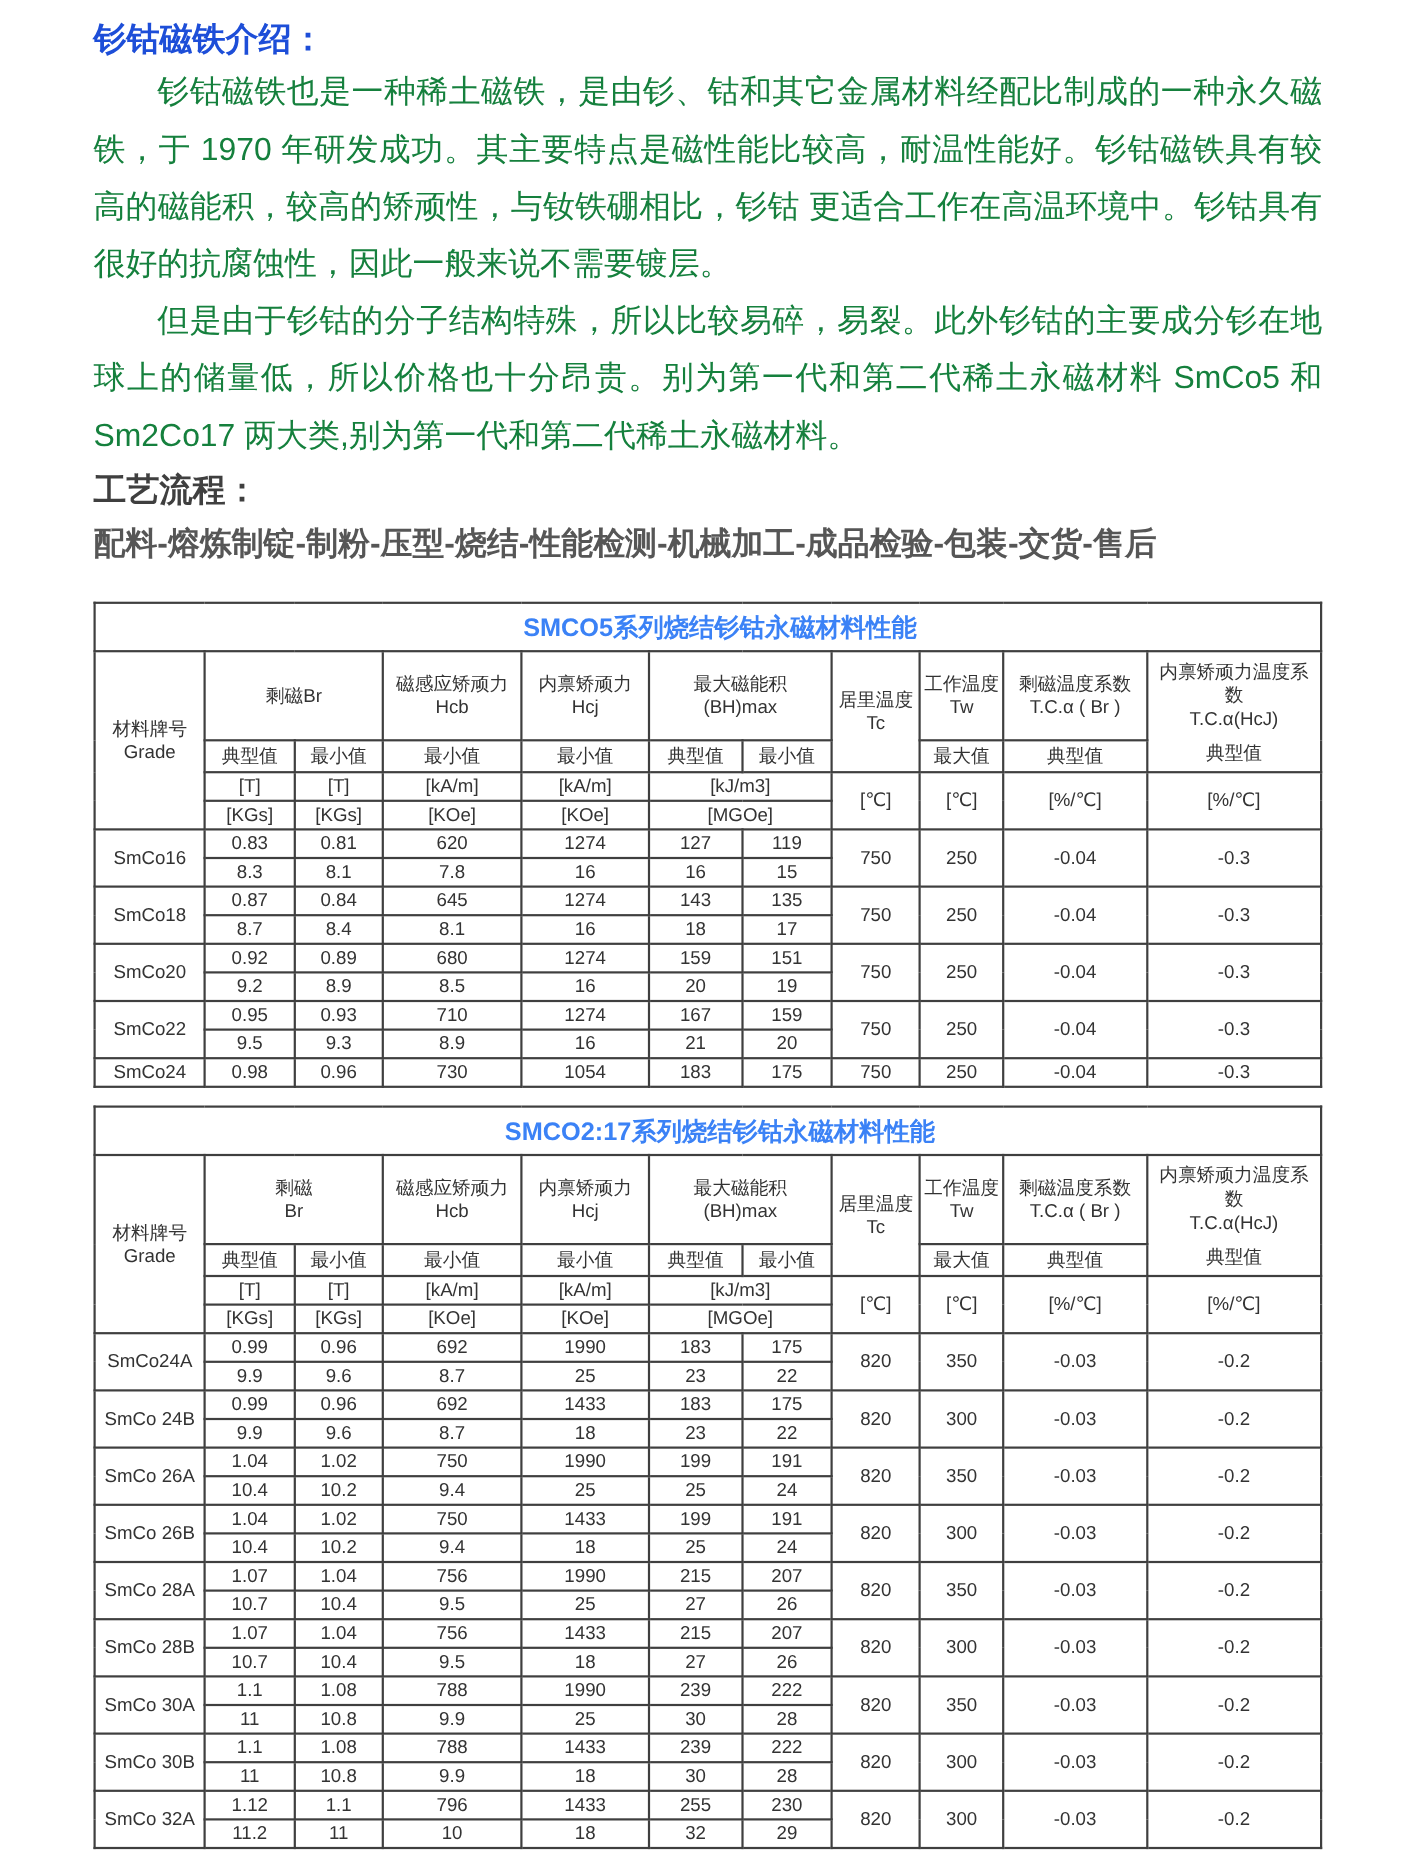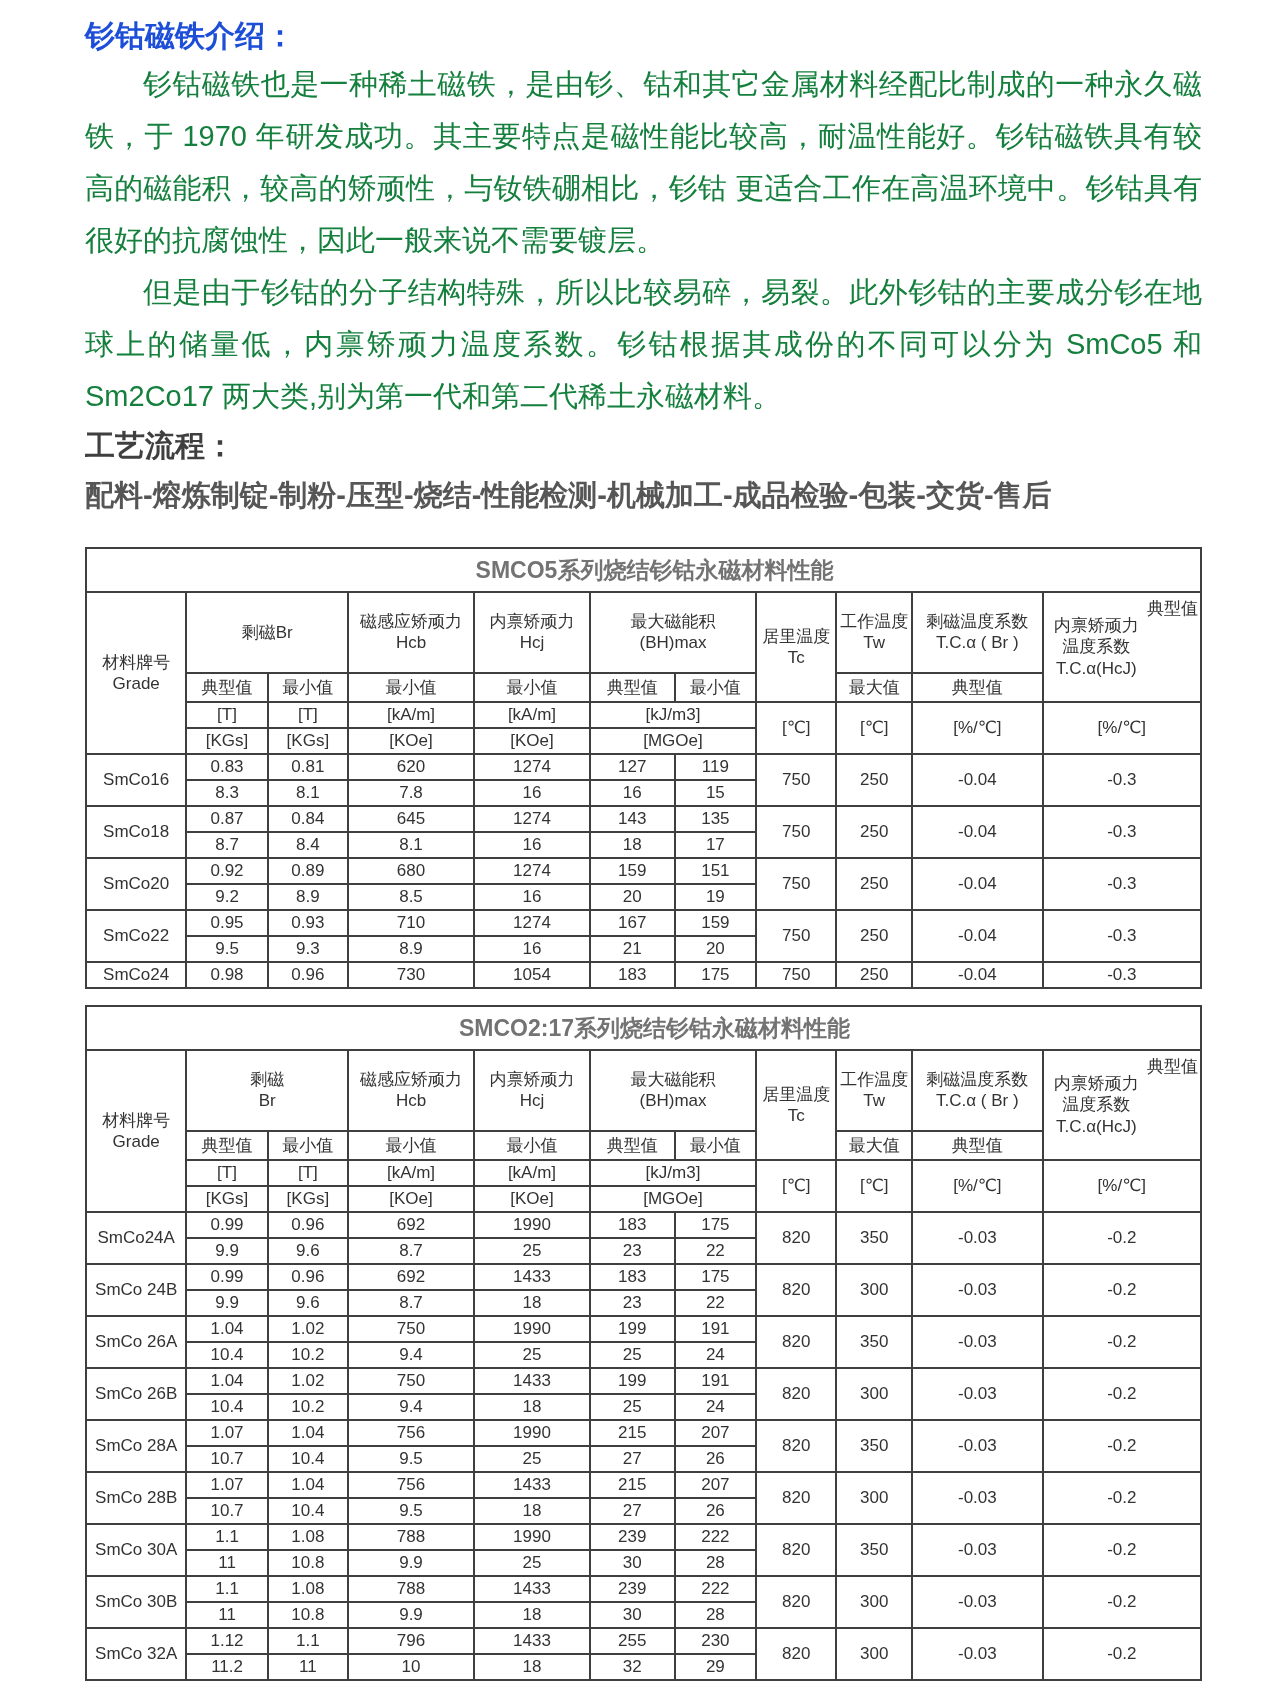--- a/index.html
+++ b/index.html
@@ -38,40 +38,40 @@
   }
   table.spec + table.spec { margin-top: 16px; }
   table.spec th, table.spec td {
     border: 2px solid #3f3f3f;
     text-align: center; vertical-align: middle;
     font-weight: normal;
     font-size: 17px; line-height: 1.25;
     padding: 1px 2px;
   }
   table.spec .title-row th {
-    font-size: 23px; font-weight: bold; height: 44px; color: #737373; padding-left: 24px;
+    font-size: 23px; font-weight: bold; height: 44px; color: #3b82f6; padding-left: 24px;
   }
   table.spec thead th { color: #333333; }
   .row-a th { height: 78px; }
   .row-b th { height: 28px; }
   .row-c th { height: 26px; }
   .row-d th { height: 26px; }
   table.spec tbody td { height: 26px; }
   .pre { white-space: pre-line; }
   th.merged-typ { padding: 0; }
-  .merged-inner { display: flex; width: 100%; height: 106px; }
+  .merged-inner { display: flex; flex-direction: column; width: 100%; height: 106px; }
   .merged-inner .top { flex: 1; display: flex; align-items: center; justify-content: center; white-space: pre-line; }
   .merged-inner .bot { height: 30px; display: flex; align-items: center; justify-content: center; }
 </style>
 </head>
 <body>
 
 <h2 class="doc-heading">钐钴磁铁介绍：</h2>
 <p class="doc-paragraph">钐钴磁铁也是一种稀土磁铁，是由钐、钴和其它金属材料经配比制成的一种永久磁铁，于 1970 年研发成功。其主要特点是磁性能比较高，耐温性能好。钐钴磁铁具有较高的磁能积，较高的矫顽性，与钕铁硼相比，钐钴 更适合工作在高温环境中。钐钴具有很好的抗腐蚀性，因此一般来说不需要镀层。</p>
-<p class="doc-paragraph">但是由于钐钴的分子结构特殊，所以比较易碎，易裂。此外钐钴的主要成分钐在地球上的储量低，内禀矫顽力温度系数。钐钴根据其成份的不同可以分为 SmCo5 和 Sm2Co17 两大类,别为第一代和第二代稀土永磁材料。</p>
+<p class="doc-paragraph">但是由于钐钴的分子结构特殊，所以比较易碎，易裂。此外钐钴的主要成分钐在地球上的储量低，所以价格也十分昂贵。别为第一代和第二代稀土永磁材料 SmCo5 和 Sm2Co17 两大类,别为第一代和第二代稀土永磁材料。</p>
 <h2 class="process-heading">工艺流程：</h2>
 <p class="process-flow">配料-熔炼制锭-制粉-压型-烧结-性能检测-机械加工-成品检验-包装-交货-售后</p>
 
 <table class="spec">
   <colgroup>
     <col style="width:9.0%">
       <col style="width:7.3%">
       <col style="width:7.2%">
     <col style="width:11.3%">
       <col style="width:10.4%">

